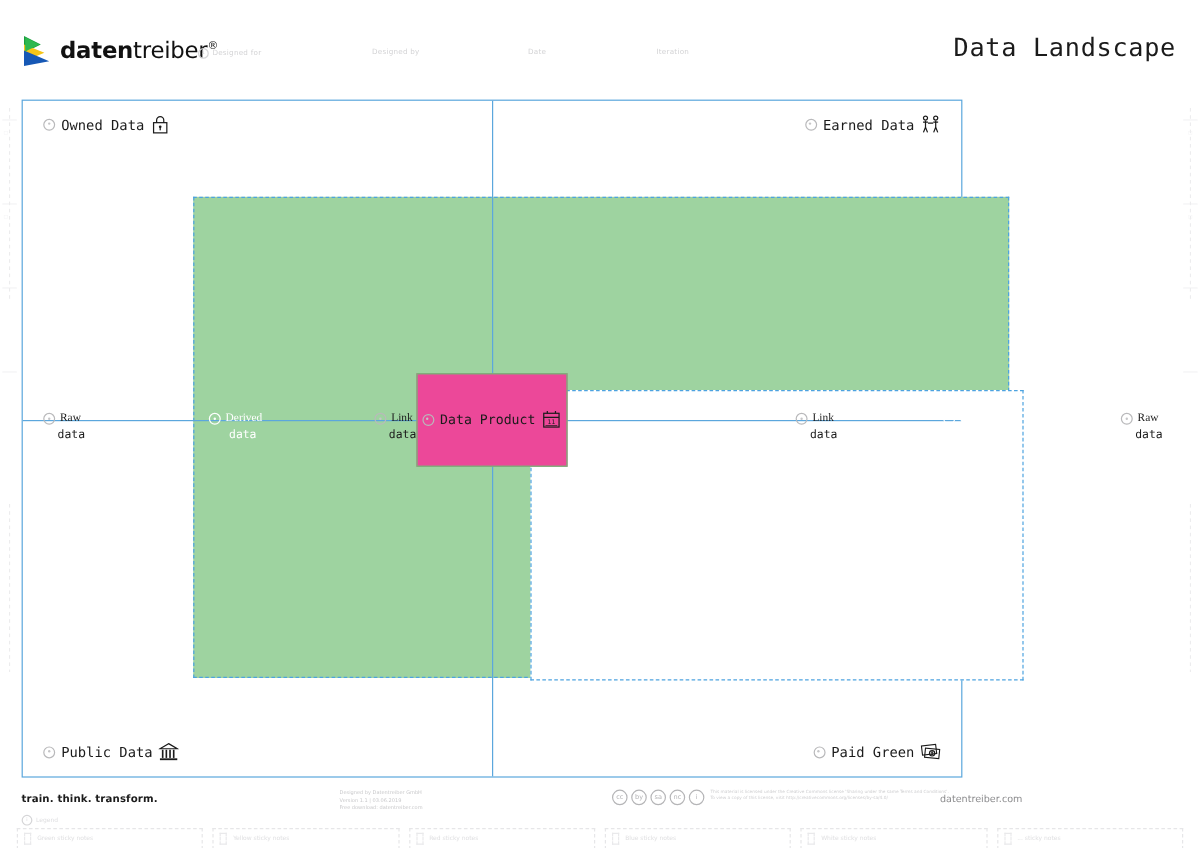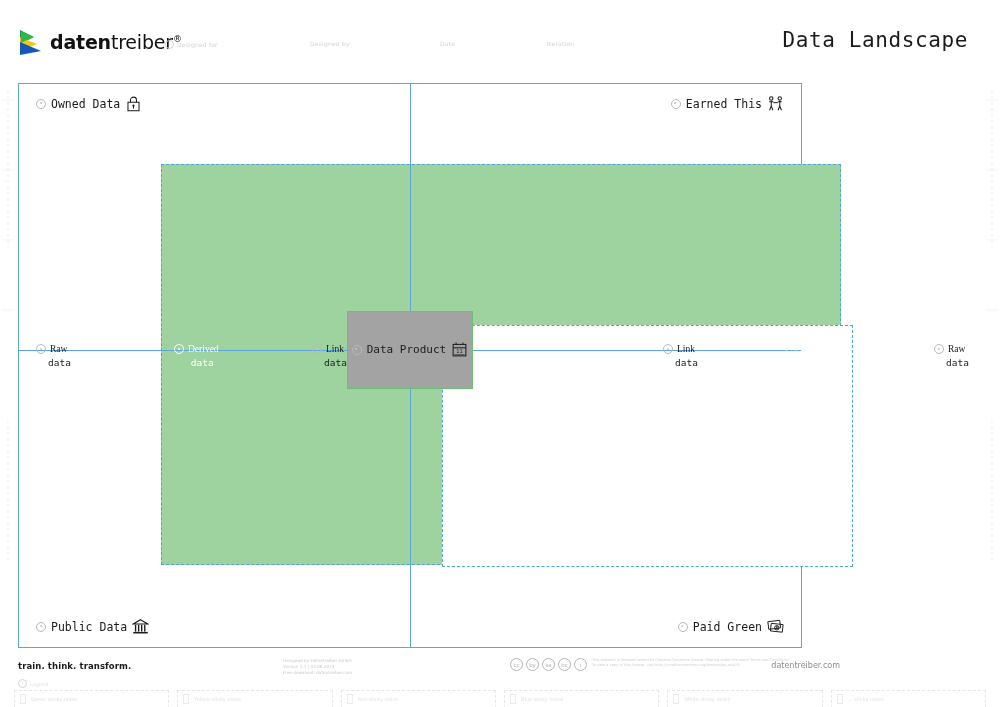--- a/index.html
+++ b/index.html
@@ -66,21 +66,21 @@
     border: 0.6px solid #d5d5d7;
     border-radius: 50%;
     font-size: 4px;
     line-height: 6px;
     text-align: center;
     color: #d5d5d7;
   }
 
   .page-title {
     position: absolute;
-    right: 32px; top: 28px;
+    right: 20px; top: 28px;
     font-size: 21px;
     letter-spacing: 0.6px;
     color: #1b1b1b;
     font-family: "DejaVu Sans Mono", monospace;
     font-weight: 400;
   }
 
   
   .canvas {
     position: absolute;
@@ -177,21 +177,21 @@
   .axlabel.ongreen .row1, .axlabel.ongreen .row2 { color: #ffffff; }
   .axlabel.ongreen .bullet { border-color: #ffffff; }
   .axlabel.ongreen .bullet::after { background:#ffffff; }
 
   
   .dp-box {
     position: absolute;
     left: 50%; top: 47.2%;
     transform: translate(-50%, -50%);
     width: 126px; height: 78px;
-    background: #a3a3a3;
+    background: #ec4899;
     border: 1px solid #6cbf73;
     box-sizing: border-box;
     display: flex;
     align-items: center;
     justify-content: center;
     gap: 5px;
     z-index: 5;
   }
   .dp-label {
     font-family: "DejaVu Sans Mono", monospace;
@@ -244,21 +244,21 @@
   }
   .license-text {
     font-size: 3.6px;
     line-height: 5px;
     color: #cfcfd1;
     max-width: 205px;
     white-space: nowrap;
   }
   .site {
     position: absolute;
-    right: 12px; top: 9px;
+    right: 0; top: 9px;
     font-size: 8px;
     color: #8c8c8e;
   }
   .legend-label {
     position: absolute;
     left: 18px; top: 27px;
     display: flex;
     align-items: center;
     gap: 3px;
     font-size: 5px;
@@ -342,21 +342,21 @@
     <svg class="corner-icon" viewBox="0 0 20 20">
       <rect x="3.5" y="8.5" width="13" height="10" fill="none" stroke="#1b1b1b" stroke-width="1.2"></rect>
       <path d="M6.5 8.5 V6 a3.5 3.5 0 0 1 7 0 V8.5" fill="none" stroke="#1b1b1b" stroke-width="1.2"></path>
       <circle cx="10" cy="12.6" r="1.3" fill="#1b1b1b"></circle>
       <rect x="9.4" y="13" width="1.2" height="3" fill="#1b1b1b"></rect>
     </svg>
   </div>
 
   <div class="corner tr">
     <span class="bullet"></span>
-    <span>Earned This</span>
+    <span>Earned Data</span>
     <svg class="corner-icon" viewBox="0 0 20 20">
       <circle cx="5" cy="4" r="2" fill="none" stroke="#1b1b1b" stroke-width="1.2"></circle>
       <circle cx="15" cy="4" r="2" fill="none" stroke="#1b1b1b" stroke-width="1.2"></circle>
       <path d="M5 6.5 V13 M2.6 8 H7.4 M5 13 L3 18 M5 13 L7 18" fill="none" stroke="#1b1b1b" stroke-width="1.2"></path>
       <path d="M15 6.5 V13 M12.6 8 H17.4 M15 13 L13 18 M15 13 L17 18" fill="none" stroke="#1b1b1b" stroke-width="1.2"></path>
       <path d="M7.4 9 L12.6 9" stroke="#1b1b1b" stroke-width="1.2"></path>
     </svg>
   </div>
 
   <div class="corner bl">

